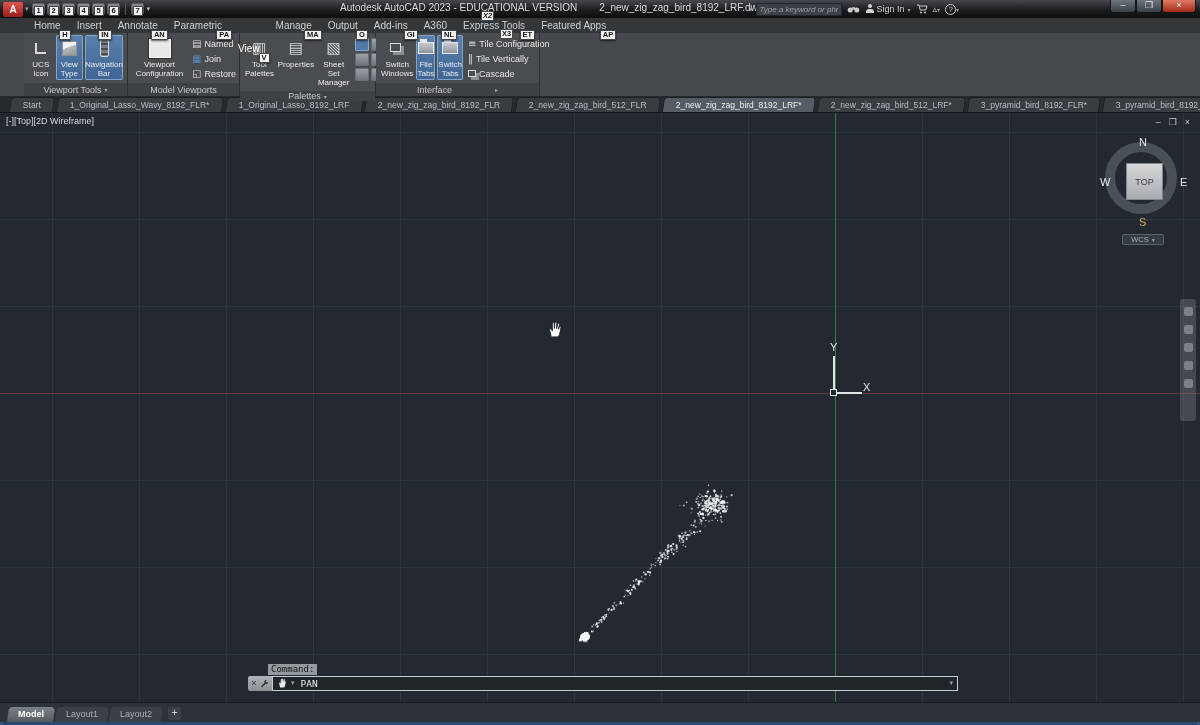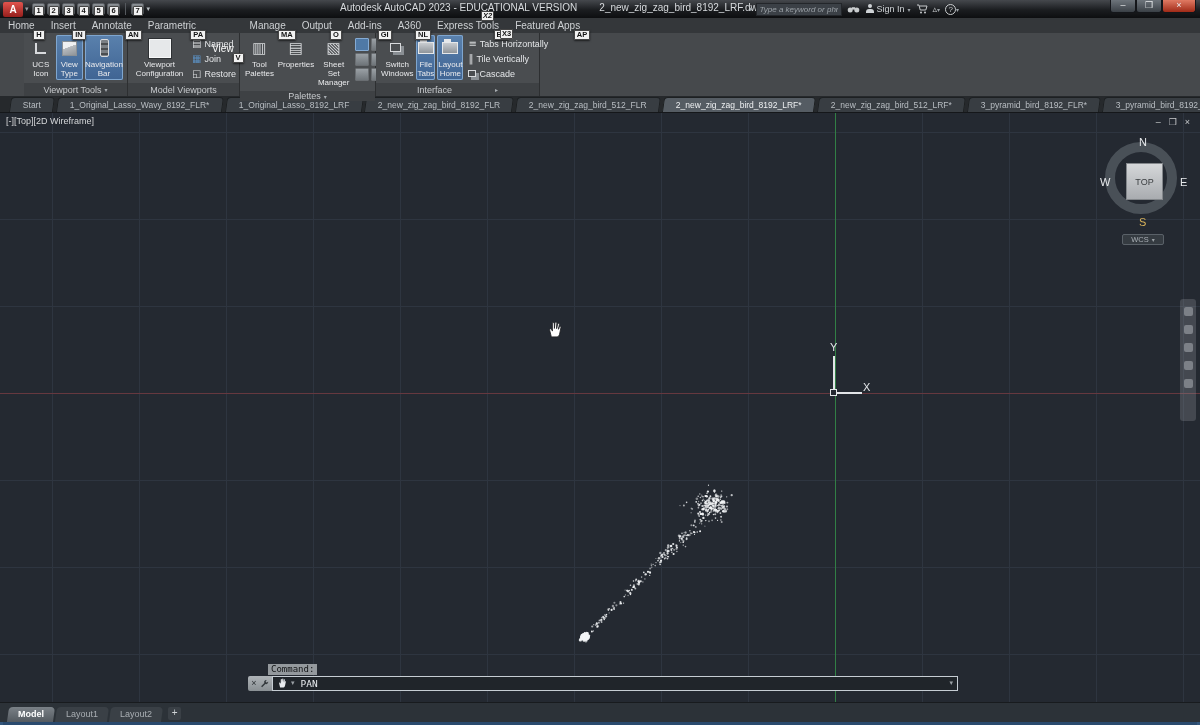--- a/index.html
+++ b/index.html
@@ -33,21 +33,21 @@
   .person::before{content:"";position:absolute;left:2px;top:0;width:4px;height:4px;border-radius:50%;background:#cfd3d6;}
   .person::after{content:"";position:absolute;left:0;top:5px;width:8px;height:4px;border-radius:3px 3px 0 0;background:#cfd3d6;}
   .mini-caret{color:#9aa0a5;font-size:6px;}
   .help{width:11px;height:11px;border:1px solid #c9ccce;border-radius:50%;color:#c9ccce;
     font-size:8px;display:flex;align-items:center;justify-content:center;margin-left:5px;}
   .winbtns{position:absolute;right:4px;top:0;display:flex;}
   .wbtn{width:26px;height:13px;border:1px solid #14161a;border-top:none;border-radius:0 0 3px 3px;
     background:linear-gradient(#6d747b,#3a4046);color:#e8eaec;font-size:9px;line-height:11px;text-align:center;}
   .wbtn.close{width:34px;background:linear-gradient(#e07a63,#a02a17);}
   
-  .rtabs{position:absolute;left:0;top:18px;width:100%;height:15px;background:#34373a;display:flex;z-index:25;}
+  .rtabs{position:absolute;left:0;top:18px;width:100%;height:15px;background:#34373a;display:flex;z-index:25;padding-left:26px;}
   .rtab{position:relative;padding:0 8px;font-size:10px;line-height:15px;color:#cdd0d3;}
   .rtab.on{background:#4a4d50;color:#fff;border-radius:2px 2px 0 0;margin-top:23px;}
   .rtab .ktip{left:auto;right:-2px;top:12px;}
   .rdisplay{position:absolute;left:484px;top:2px;color:#c9ccce;font-size:8px;display:flex;gap:2px;align-items:center;}
   .rdisplay .bar{width:9px;height:7px;background:linear-gradient(#dfe1e3,#9aa0a5);border:1px solid #222;}
   .ktipx{position:absolute;top:11px;background:#f2f2f2;border:1px solid #454545;border-radius:1px;color:#141414;
     font-size:7.5px;font-weight:bold;line-height:8px;padding:0 1px;z-index:40;}
   
   .rbody{position:absolute;left:0;top:33px;width:100%;height:63px;background:#46494c;display:flex;z-index:20;}
   .rpanel{display:flex;flex-direction:column;border-right:1px solid #2d2f31;background:#4a4d50;}
@@ -324,26 +324,26 @@
         <div class="rbig on" style="width:28px;">
           <span class="ric">
               <span class="ic-tab"></span>
             </span>
           <span class="rtxt">File Tabs</span>
         </div>
         <div class="rbig on" style="width:34px;">
           <span class="ric">
               <span class="ic-tab"></span>
             </span>
-          <span class="rtxt">Layout Home</span>
+          <span class="rtxt">Switch Tabs</span>
         </div>
         <div class="rcol">
           <div class="ritem">
             <span class="sic glyph">≡</span>
-            <span>Tabs Horizontally</span>
+            <span>Tile Configuration</span>
           </div>
           <div class="ritem">
             <span class="sic glyph">‖</span>
             <span>Tile Vertically</span>
           </div>
           <div class="ritem">
             <span class="ic-overlap" style="width:8px;height:7px;margin:0;"></span>
             <span>Cascade</span>
           </div>
         </div>

